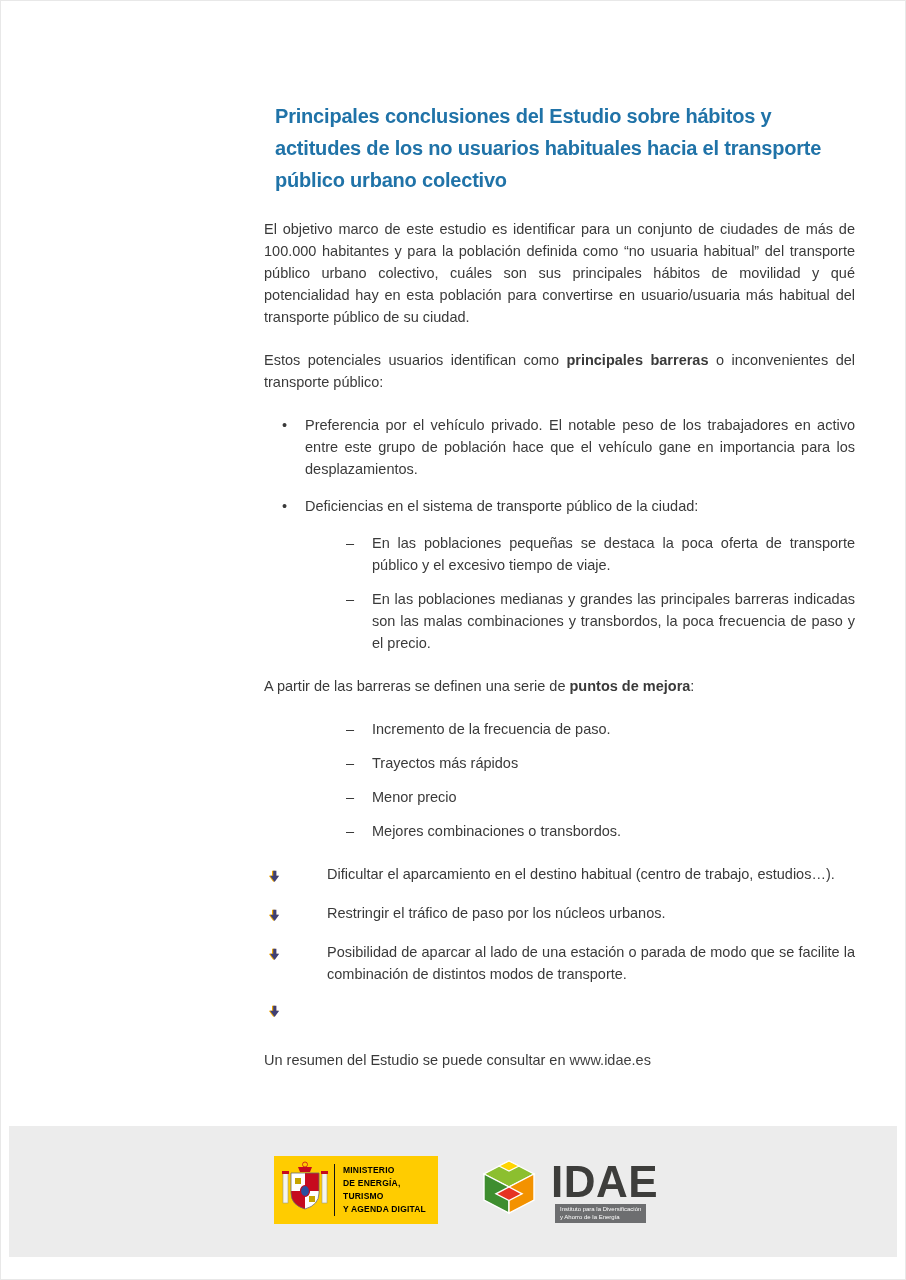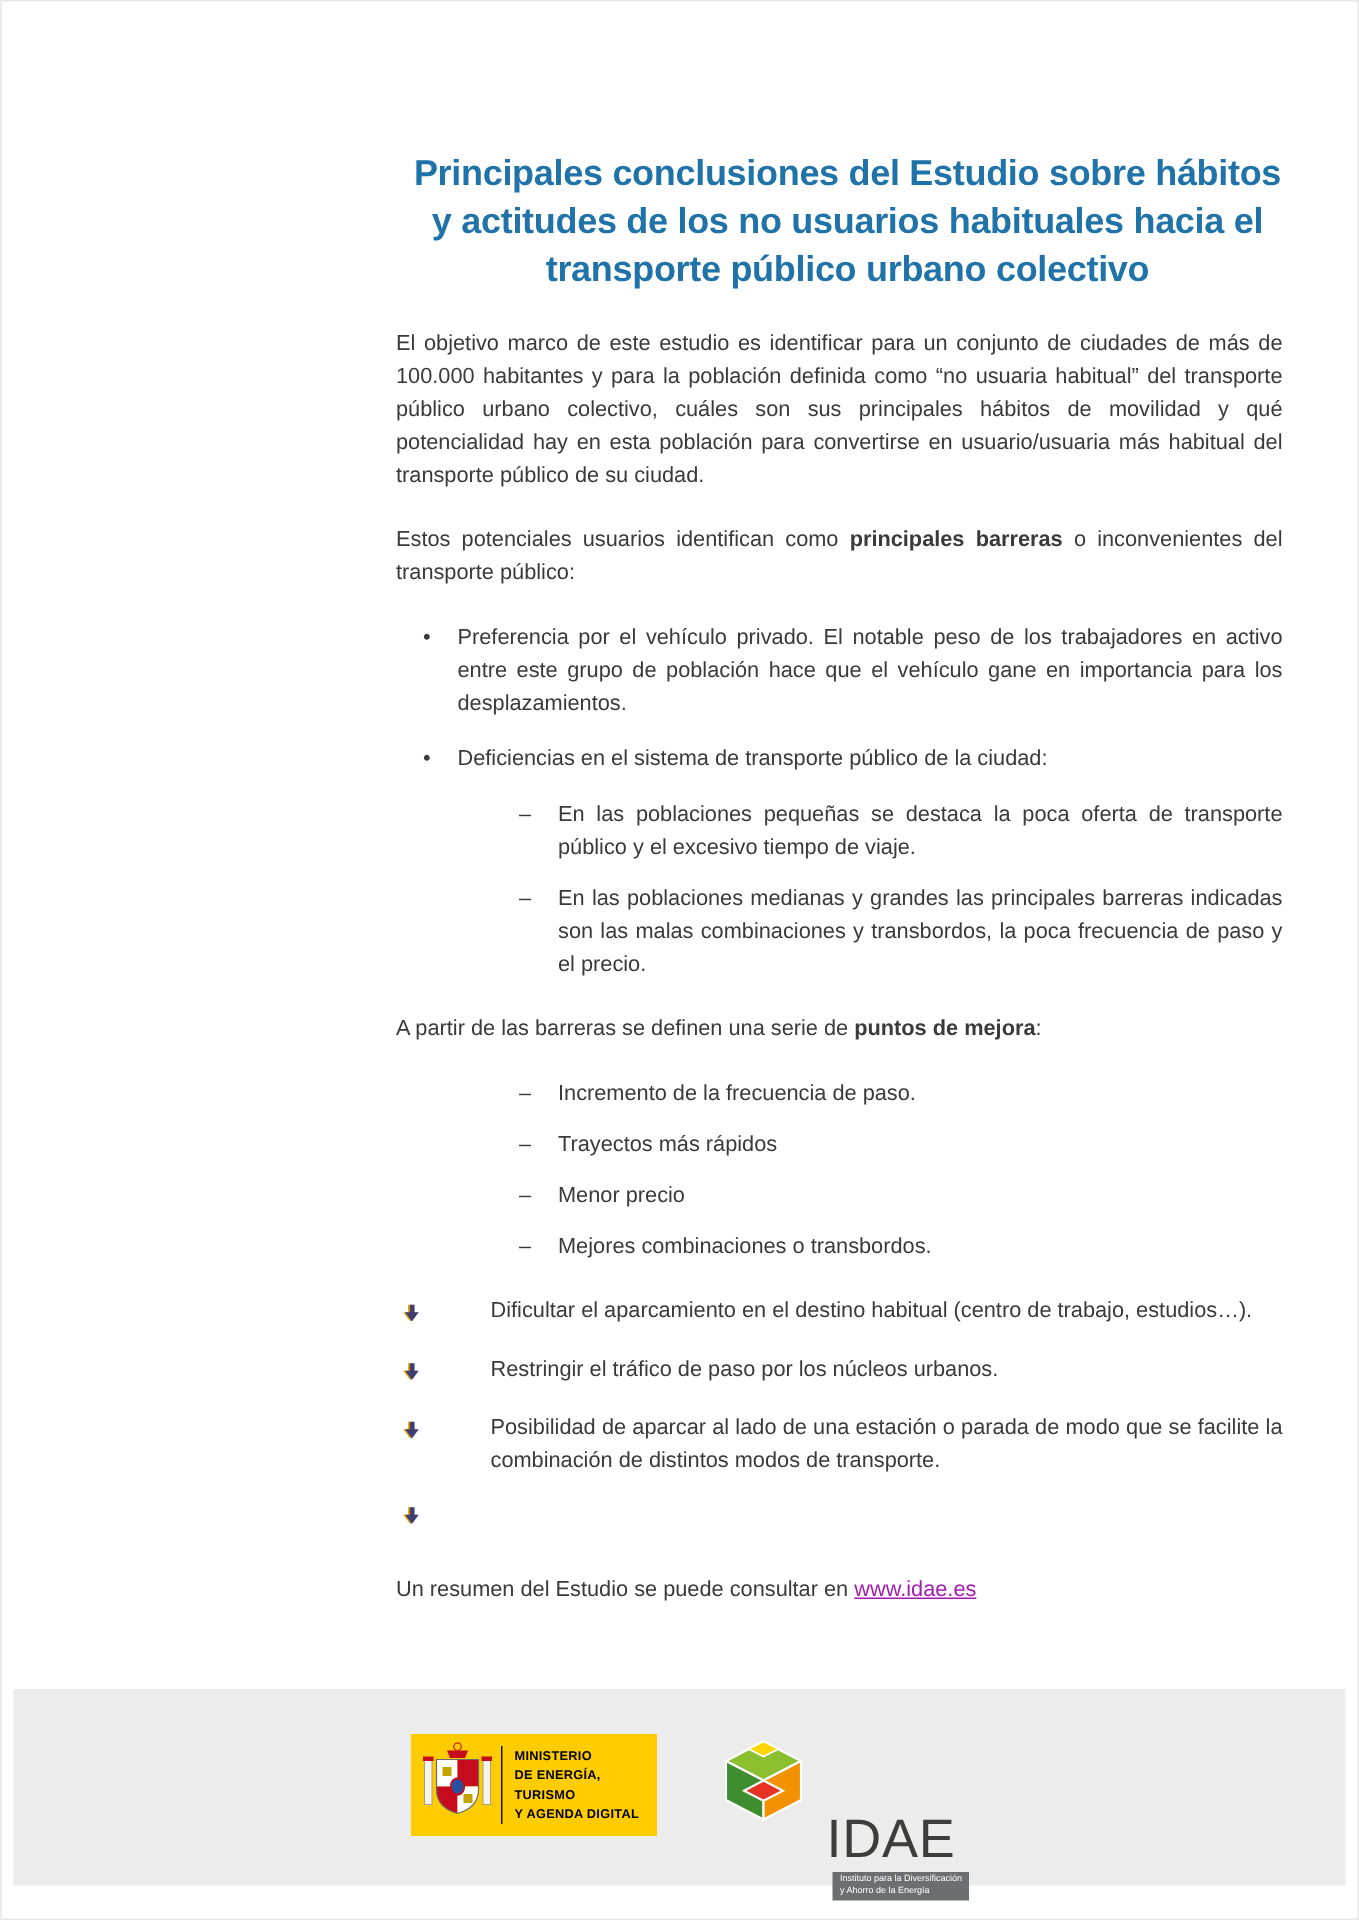--- a/index.html
+++ b/index.html
@@ -8,55 +8,55 @@
     background: #ffffff;
     font-family: "Liberation Sans", sans-serif;
     position: relative; overflow: hidden;
     border: 1px solid #e8e8e8; box-sizing: border-box;
   }
   .content {
     position: absolute; left: 263px; top: 99px; width: 591px;
     color: #3a3a3a; font-size: 14.5px; line-height: 22px;
   }
   .title {
-    color: #2073A8; font-size: 24px; line-height: 32px;
-    font-weight: bold; margin: 0 0 22px 11px; letter-spacing: -0.2px; text-align: center;
+    color: #2073A8; font-size: 20px; line-height: 32px;
+    font-weight: bold; margin: 0 0 22px 11px; letter-spacing: -0.2px;
   }
   .para { text-align: justify; margin: 0 0 21px 0; }
   .para strong { font-weight: bold; }
   .list { margin: 0 0 21px 0; }
   .list.mb0 { margin-bottom: 0; }
   .li { display: flex; align-items: flex-start; margin-bottom: 15px; }
   .l1 { padding-left: 18px; }
   .l1 .marker { flex: 0 0 23px; }
   .l2 { padding-left: 82px; }
   .l2 .marker { flex: 0 0 26px; }
   .l2 .li { margin-bottom: 12px; }
   .litext { flex: 1; text-align: justify; }
   .arrowlist { padding-left: 5px; }
   .arrowlist .li { margin-bottom: 13px; gap: 31px; }
   .iconwrap { flex: 0 0 27px; padding-top: 4px; }
   .closing { margin-top: 25px; }
-  .link { color: #a21caf; text-decoration: underline; cursor: pointer; }
+  .link { color: #404040; cursor: pointer; }
 
   .footer-bar {
     position: absolute; left: 8px; right: 8px; top: 1125px; height: 131px;
     background: #ECECEC;
   }
   .ministry {
     position: absolute; left: 273px; top: 1155px; width: 164px; height: 68px;
     background: #FFCC00; display: flex; align-items: center;
     padding: 0 8px; box-sizing: border-box;
   }
   .m-divider { width: 1px; height: 52px; background: #141414; margin: 0 8px 0 6px; flex: 0 0 1px; }
   .m-text { font-size: 8.5px; font-weight: bold; color: #000; line-height: 1.55; letter-spacing: 0.2px; }
   .idae { position: absolute; left: 478px; top: 1158px; display: flex; align-items: flex-start; }
   .idae-mark { margin-right: 12px; }
   .idae-textcol { display: flex; flex-direction: column; align-items: flex-start; padding-top: 2px; }
-  .idae-name { font-size: 36px; font-weight: normal; color: #3D3D3B; line-height: 42px; letter-spacing: 0.5px; margin-top: 44px; }
+  .idae-name { font-size: 44px; font-weight: bold; color: #3D3D3B; line-height: 42px; letter-spacing: 0.5px; }
   .idae-badge {
     margin-left: 4px; margin-top: 1px; background: #6D6E70; color: #fff;
     font-size: 6px; line-height: 7.5px; padding: 2px 5px; white-space: nowrap;
   }
 </style>
 </head>
 <body>
 
 <div class="content">
 

